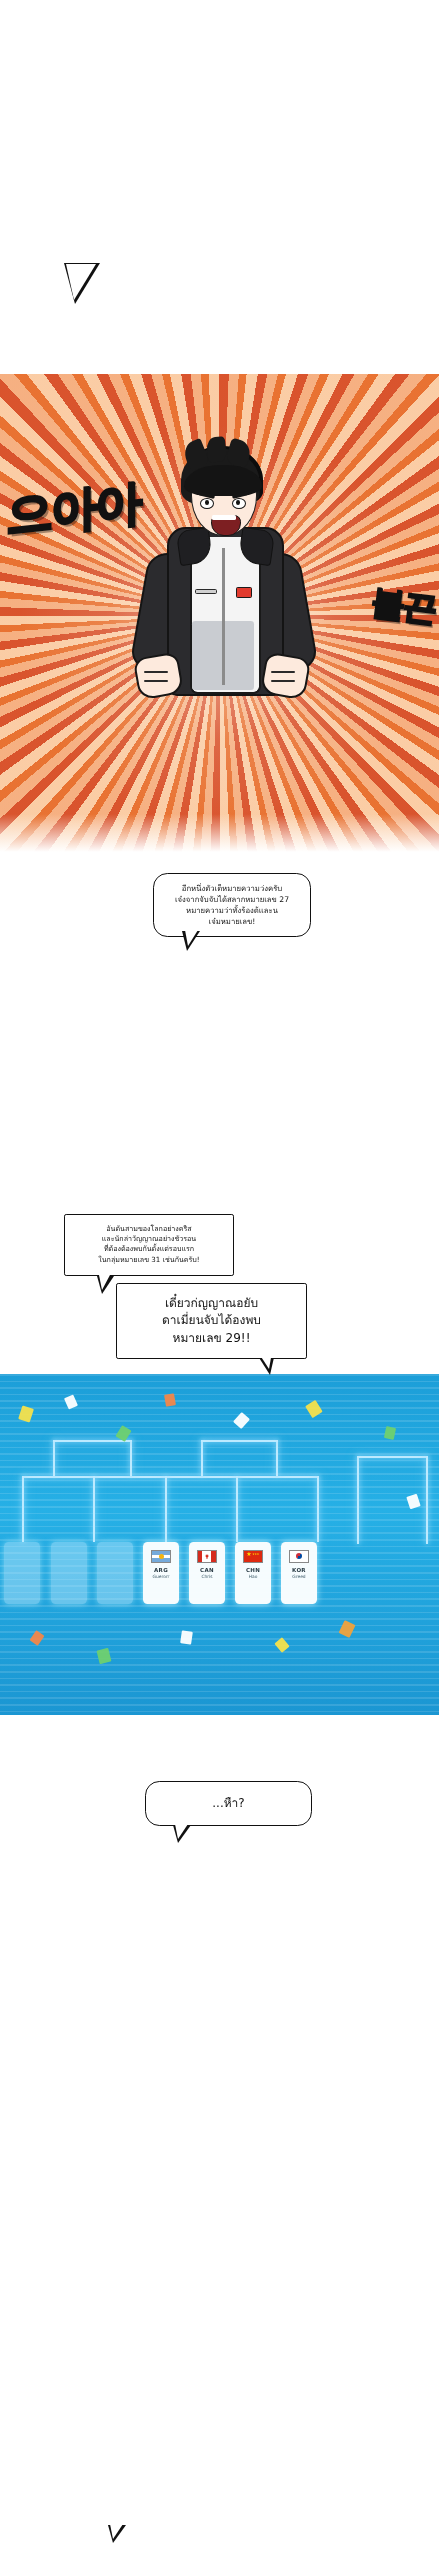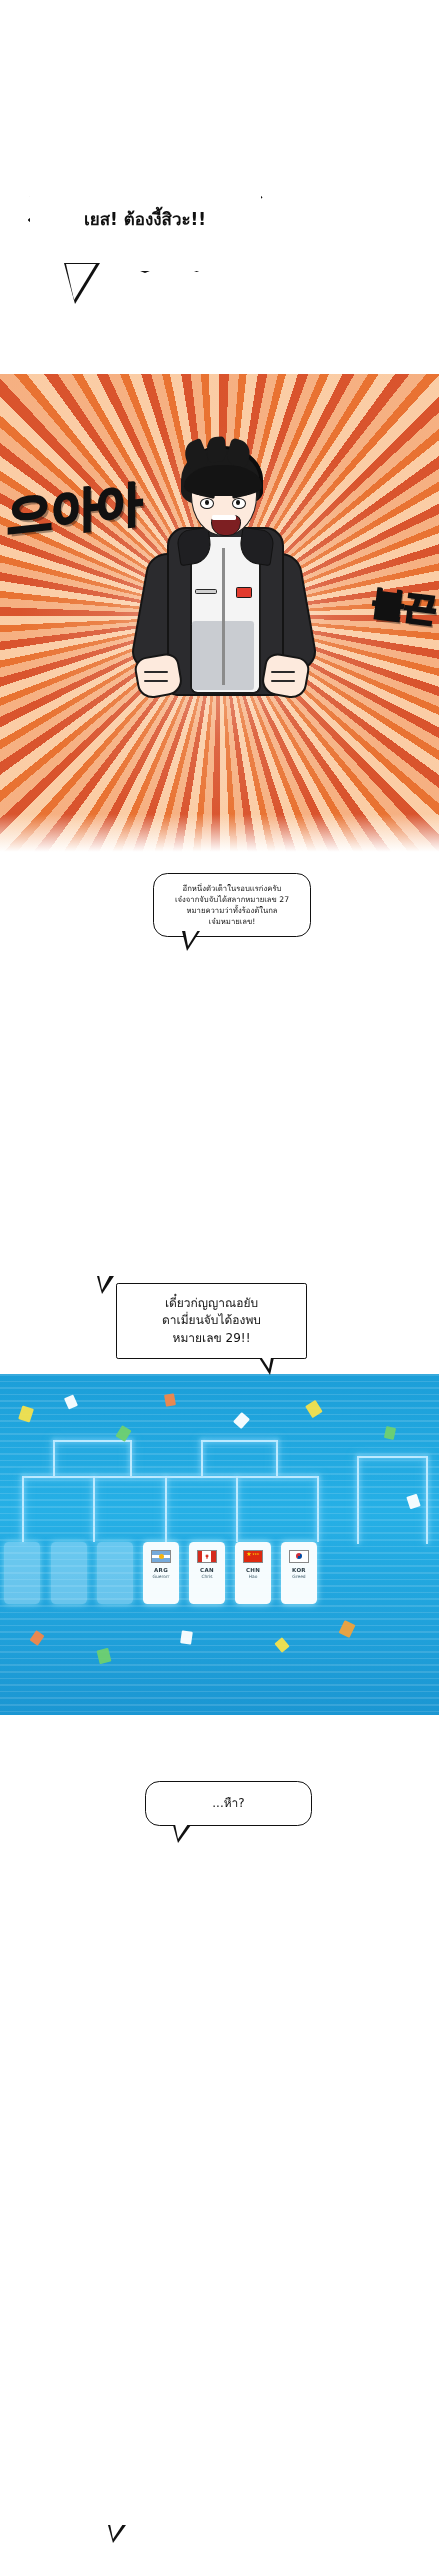--- a/index.html
+++ b/index.html
@@ -612,23 +612,20 @@
 
   .line { display: block; }
 </style>
 </head>
 <body>
 
 <div class="page">
 
   <div class="shout-tail-outline"></div>
   <div class="shout-tail"></div>
-  <div class="shout">
-    <div class="shout-inner">เยส! ต้องงี้สิวะ!!</div>
-  </div>
 
   <div class="panel-action">
     <div class="radial-burst"></div>
     <div class="burst-fade"></div>
 
     <div class="sfx-left">으아아</div>
     <div class="sfx-right">불끈</div>
 
     <div class="char">
       <div class="hair"></div>
@@ -661,28 +658,34 @@
       <div class="fist-line fl2"></div>
       <div class="fist-line fr1"></div>
       <div class="fist-line fr2"></div>
     </div>
     <div class="body-bottom-fade"></div>
   </div>
 
   <div class="narr1-tail-o"></div>
   <div class="narr1-tail-i"></div>
   <div class="bubble round narr1">
-    <span class="line">อีกหนึ่งตัวเต็าในรอบแรก่งครับ</span>
+    <span class="line">อีกหนึ่งตัวเต็หมายความว่งครับ</span>
     <span class="line">เจ๋งจากจับจับได้สลากหมายเลข 27</span>
-    <span class="line">หมายความว่าทั้งร้องต้ในกล</span>
+    <span class="line">หมายความว่าทั้งร้องต้และน</span>
     <span class="line">เจ๋มหมายเลข!</span>
   </div>
 
   <div class="narr2-tail-o"></div>
   <div class="narr2-tail-i"></div>
+  <div class="bubble rect narr2">
+    <span class="line">อันดันสามของโลกอย่างคริส</span>
+    <span class="line">และนักล่าวัญญาณอย่างชัวรอน</span>
+    <span class="line">ที่ต้องต้องพบกันตั้งแต่รอบแรก</span>
+    <span class="line">ในกลุ่มหมายเลข 31 เช่นกันครับ!</span>
+  </div>
 
   <div class="narr3-tail-o"></div>
   <div class="narr3-tail-i"></div>
   <div class="bubble rect narr3">
     <span class="line">เดี๋ยวก่ญญาณอยับ</span>
     <span class="line">ดาเมี่ยนจับได้องพบ</span>
     <span class="line">หมายเลข 29!!</span>
   </div>
 
   <div class="panel-bracket">

